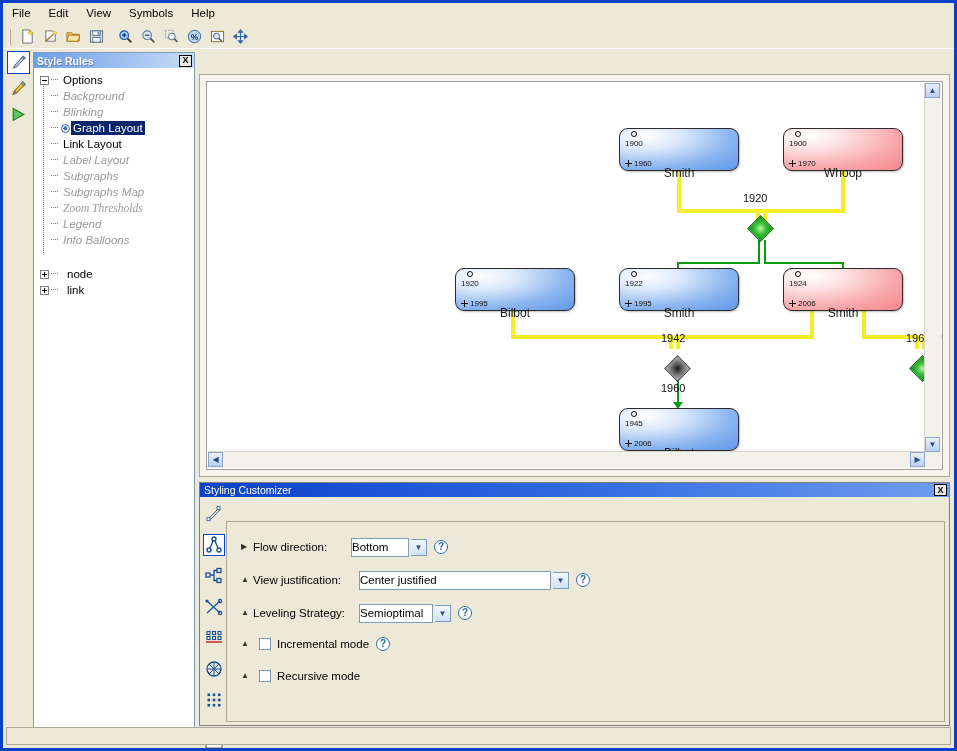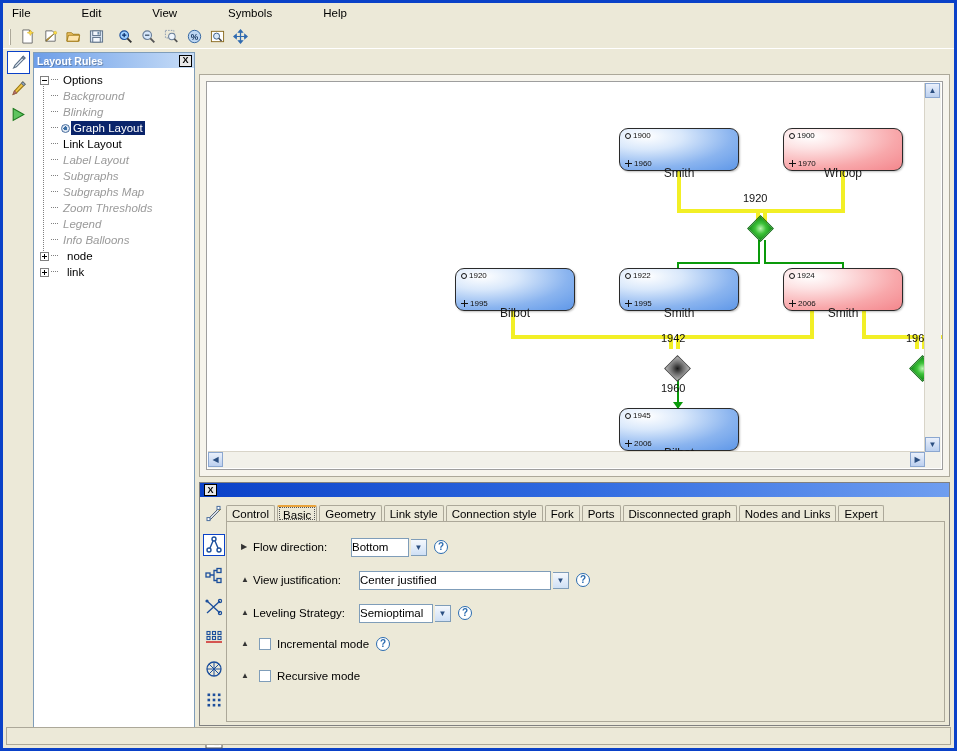--- a/index.html
+++ b/index.html
@@ -16,21 +16,20 @@
     box-sizing: border-box;
     background: #ece9d8;
   }
 
   
   #menubar {
     position: absolute; left: 0; top: 0; right: 0; height: 21px;
     background: #ece9d8;
     display: flex; align-items: center;
     border-bottom: 1px solid #d4d0c0;
-    gap: 33px;
   }
   .menu-item {
     padding: 2px 9px; font-size: 11.5px; color: #000; cursor: default;
     line-height: 15px;
   }
 
   
   #toolbar {
     position: absolute; left: 0; top: 21px; right: 0; height: 25px;
     background: #ece9d8;
@@ -166,21 +165,21 @@
     border: 1px solid #2a2a2a; box-sizing: border-box;
     box-shadow: 1px 1px 2px rgba(0,0,0,.25);
   }
   .gnode.blue { background: radial-gradient(ellipse at 22% 18%, #ffffff 0%, #d9e8fb 28%, #8ab4ef 66%, #5e97e8 100%); }
   .gnode.pink { background: radial-gradient(ellipse at 22% 18%, #ffffff 0%, #fde2e3 26%, #f8a8ab 66%, #f4868c 100%); }
   .gname {
     position: absolute; left: 0; right: 0; top: 12px; text-align: center;
     font-size: 12px; color: #1a1a1a; margin-top: 25px;
   }
   .gtop { position: absolute; left: 5px; top: 2px; font-size: 8px; color: #111;
-    display: flex; align-items: center; gap: 2px; }
+    display: flex; align-items: center; gap: 2px; flex-direction: column; }
   .gbot { position: absolute; left: 5px; bottom: 2px; font-size: 8px; color: #111;
     display: flex; align-items: center; gap: 2px; }
   .circ { width: 6px; height: 6px; border: 1px solid #111; border-radius: 50%;
     box-sizing: border-box; display: inline-block; }
   .cross { width: 7px; height: 7px; position: relative; display: inline-block; }
   .cross::before { content:""; position:absolute; left:3px; top:0; width:1px; height:7px; background:#111; }
   .cross::after { content:""; position:absolute; left:0; top:3px; width:7px; height:1px; background:#111; }
 
   .diamond {
     position: absolute; width: 19px; height: 19px; transform: rotate(45deg);
@@ -377,21 +376,21 @@
     </div>
     <div class="rail-btn">
       <svg width="17" height="17" viewBox="0 0 16 16">
         <path d="M3 2.4l10 5.6-10 5.6z" fill="#5ec45e" stroke="#1f7a1f"></path>
       </svg>
     </div>
   </div>
 
   <div id="tree-panel">
     <div id="tree-title">
-      <div class="t">Layout Rules</div>
+      <div class="t">Style Rules</div>
       <div class="x-btn">X</div>
     </div>
     <div id="tree-body" style="position:relative;">
       <div class="vline"></div>
 
       <div class="tnode">
         <div class="tw">
             <div class="pm"></div>
           </div>
         <div class="dots"></div>
@@ -420,34 +419,34 @@
         <div class="tlabel dis">Label Layout</div>
       </div>
       <div class="tnode" style="padding-left:13px;">
         <div class="dots"></div>
         <div class="tlabel dis">Subgraphs</div>
       </div>
       <div class="tnode" style="padding-left:13px;">
         <div class="dots"></div>
         <div class="tlabel dis">Subgraphs Map</div>
       </div>
-      <div class="tnode" style="padding-left:13px;">
+      <div class="tnode" style="padding-left:13px;font-family:Liberation Serif, serif;">
         <div class="dots"></div>
         <div class="tlabel dis">Zoom Thresholds</div>
       </div>
       <div class="tnode" style="padding-left:13px;">
         <div class="dots"></div>
         <div class="tlabel dis">Legend</div>
       </div>
       <div class="tnode" style="padding-left:13px;">
         <div class="dots"></div>
         <div class="tlabel dis">Info Balloons</div>
       </div>
 
-      <div class="tnode" style="margin-top:0;">
+      <div class="tnode" style="margin-top:18px;">
         <div class="tw">
             <div class="pm plus"></div>
           </div>
         <div class="dots"></div>
         <div class="tlabel" style="padding-left:6px;">node</div>
       </div>
       <div class="tnode">
         <div class="tw">
             <div class="pm plus"></div>
           </div>
@@ -587,20 +586,21 @@
           <div class="sb-btn" style="position:absolute;left:0;top:0;">◀</div>
           <div class="sb-btn" style="position:absolute;right:0;top:0;">▶</div>
         </div>
         <div class="sb-corner"></div>
       </div>
     </div>
   </div>
 
   <div id="customizer">
     <div id="cust-title">
+      <div class="t">Styling Customizer</div>
       <div class="x-btn">X</div>
     </div>
 
     <div id="cust-rail">
       <div class="crail-btn">
         <svg width="18" height="18" viewBox="0 0 18 18">
           <path d="M14 3l1.4 1.4L6 14l-2.4 1 1-2.4z" fill="#e9eef5" stroke="#4a5a6e"></path>
           <path d="M14 3l1.4 1.4-1.1 1.1-1.4-1.4z" fill="#ffd84a" stroke="#9a7a12"></path>
           <rect x="2" y="12.6" width="3" height="3" fill="#fff" stroke="#4a6e9e"></rect>
           <rect x="12" y="1.4" width="3" height="3" fill="#fff" stroke="#4a6e9e"></rect>
@@ -665,32 +665,20 @@
       <div class="crail-btn" style="margin-top:18px;">
         <svg width="18" height="18" viewBox="0 0 18 18">
           <rect x="1" y="1" width="16" height="16" fill="#fff" stroke="#555"></rect>
           <path d="M2 9h6M6 6l3 3-3 3" fill="#111" stroke="#111" stroke-width="1.4"></path>
           <rect x="10" y="3" width="3.5" height="3.5" fill="none" stroke="#1c4f9c" stroke-width="1.1"></rect>
           <rect x="10" y="10" width="3.5" height="3.5" fill="none" stroke="#1c4f9c" stroke-width="1.1"></rect>
         </svg>
       </div>
     </div>
 
-    <div id="cust-tabstrip">
-      <div class="ctab">Control</div>
-      <div class="ctab active">Basic</div>
-      <div class="ctab">Geometry</div>
-      <div class="ctab">Link style</div>
-      <div class="ctab">Connection style</div>
-      <div class="ctab">Fork</div>
-      <div class="ctab">Ports</div>
-      <div class="ctab">Disconnected graph</div>
-      <div class="ctab">Nodes and Links</div>
-      <div class="ctab">Expert</div>
-    </div>
 
     <div id="cust-body">
 
       <div class="frow">
         <div class="tri">▶</div>
         <div class="flabel" style="width:98px;">Flow direction:</div>
         <div style="display:flex;align-items:center;">
           <div class="fsel" style="width:58px;">
             <span class="v">Bottom</span>
           </div>

